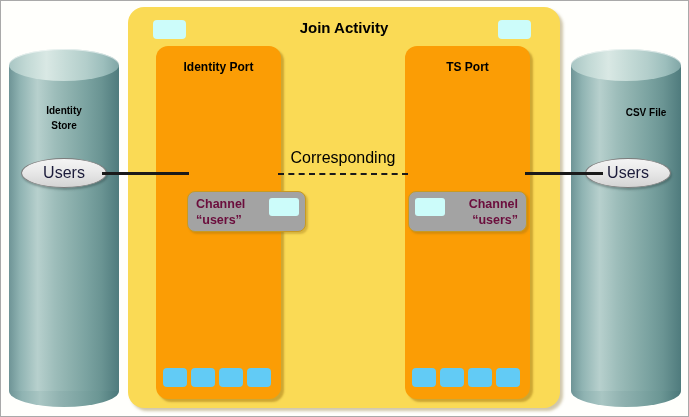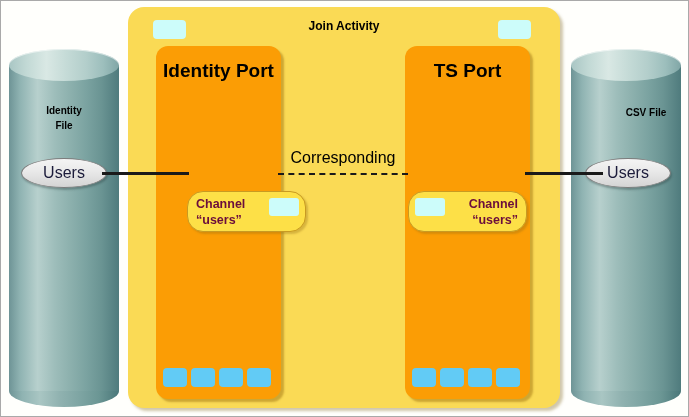--- a/index.html
+++ b/index.html
@@ -122,21 +122,21 @@
     background: #fada55;
     border-radius: 16px;
     box-shadow: 3px 3px 3px rgba(120,95,20,0.35);
   }
   #join-title {
     position: absolute;
     left: 0;
     top: 12px;
     width: 100%;
     text-align: center;
-    font-size: 12px;
+    font-size: 15px;
     font-weight: bold;
     color: #000000;
   }
   .cyan-badge {
     position: absolute;
     background: #ccfcfa;
     border-radius: 4px;
   }
 
   
@@ -150,34 +150,34 @@
     box-shadow: 3px 3px 2px rgba(150,105,10,0.45);
   }
   #port-identity { left: 28px; }
   #port-ts { left: 277px; text-decoration: underline; }
   .port-title {
     position: absolute;
     left: 0;
     top: 14px;
     width: 100%;
     text-align: center;
-    font-size: 19px;
+    font-size: 12px;
     font-weight: bold;
     color: #000000;
   }
 
   
   .channel {
     position: absolute;
     top: 145px;
     width: 119px;
     height: 41px;
-    background: #fde047;
+    background: #a3a3a3;
     border: 1px solid #c89a22;
-    border-radius: 16px;
+    border-radius: 8px;
     box-sizing: border-box;
     box-shadow: 2px 2px 2px rgba(150,110,20,0.35);
   }
   #channel-identity { left: 31px; }
   #channel-ts { left: 3px; }
   .channel-text {
     position: absolute;
     top: 4px;
     font-size: 12.5px;
     font-weight: bold;
@@ -241,21 +241,21 @@
 <body>
 
 <div id="canvas">
 
   <div class="cylinder" id="cyl-left" style="left:8px; top:48px; width:110px; height:358px;">
     <div class="cyl-bottom"></div>
     <div class="cyl-body"></div>
     <div class="cyl-top"></div>
     <div class="cyl-label" style="top:54px;">
       <div>Identity</div>
-      <div>File</div>
+      <div>Store</div>
     </div>
   </div>
   <div class="users-pill" style="left:20px; top:157px;">
     <span>Users</span>
   </div>
 
   <div class="cylinder" id="cyl-right" style="left:570px; top:48px; width:110px; height:358px;">
     <div class="cyl-bottom"></div>
     <div class="cyl-body"></div>
     <div class="cyl-top"></div>

